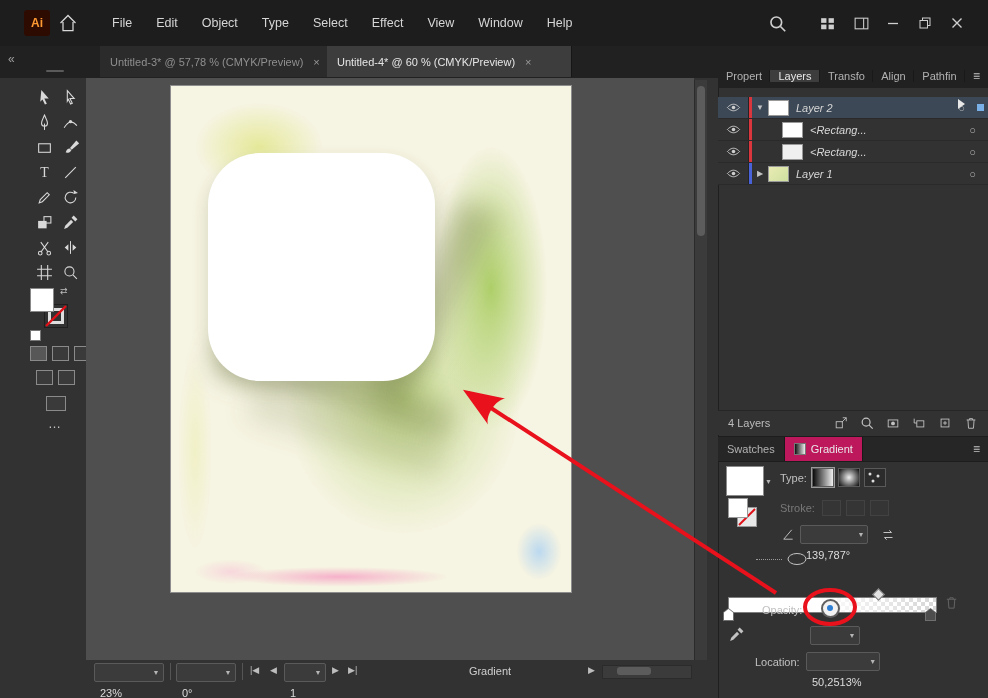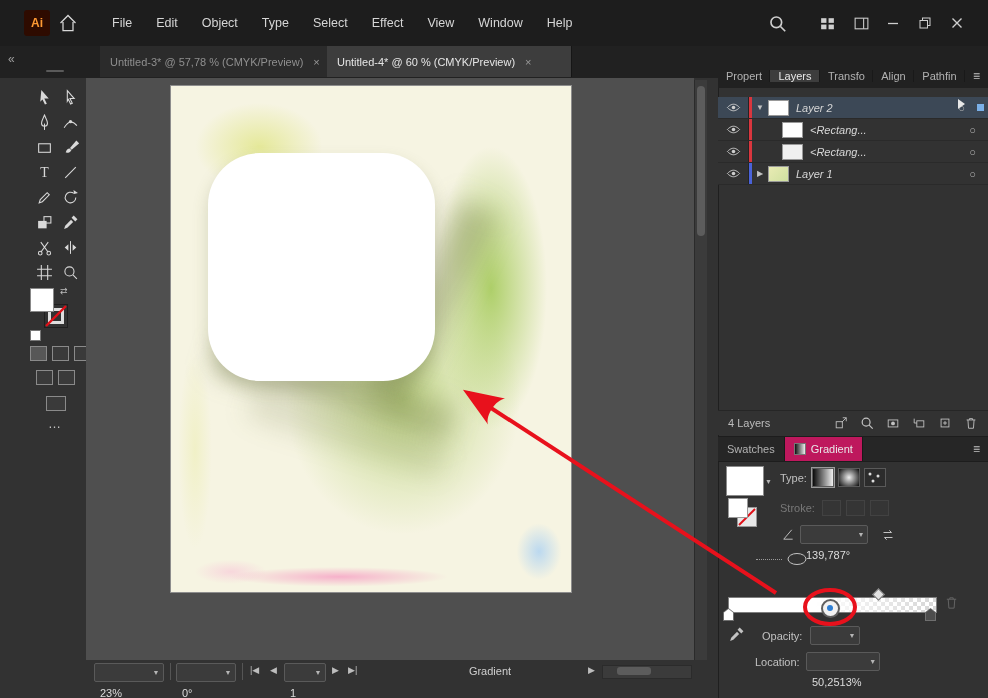--- a/index.html
+++ b/index.html
@@ -585,21 +585,21 @@
     <svg class="ic" width="15" height="15">
         <use href="#i-trash"></use>
       </svg>
     </span>
 
   <span class="abs" style="left:728px;top:626px;color:#c3c3c3">
     <svg class="ic" width="17" height="17">
         <use href="#i-eyed"></use>
       </svg>
     </span>
-  <span class="glabel" style="left:762px;top:630px">Opacity:</span>
+  <span class="glabel" style="left:762px;top:604px">Opacity:</span>
   <div class="dd" style="left:810px;top:626px;width:48px">
     <span class="val">0%</span>
     <span class="chev">▼</span>
   </div>
   <span class="glabel" style="left:755px;top:656px">Location:</span>
   <div class="dd" style="left:806px;top:652px;width:72px">
     <span class="val">50,2513%</span>
     <span class="chev">▼</span>
   </div>
 

